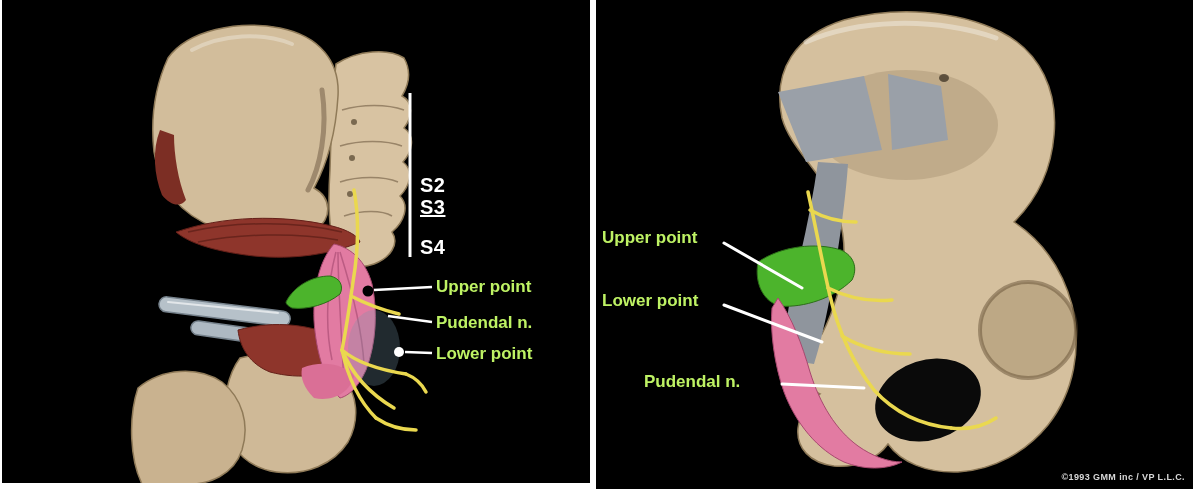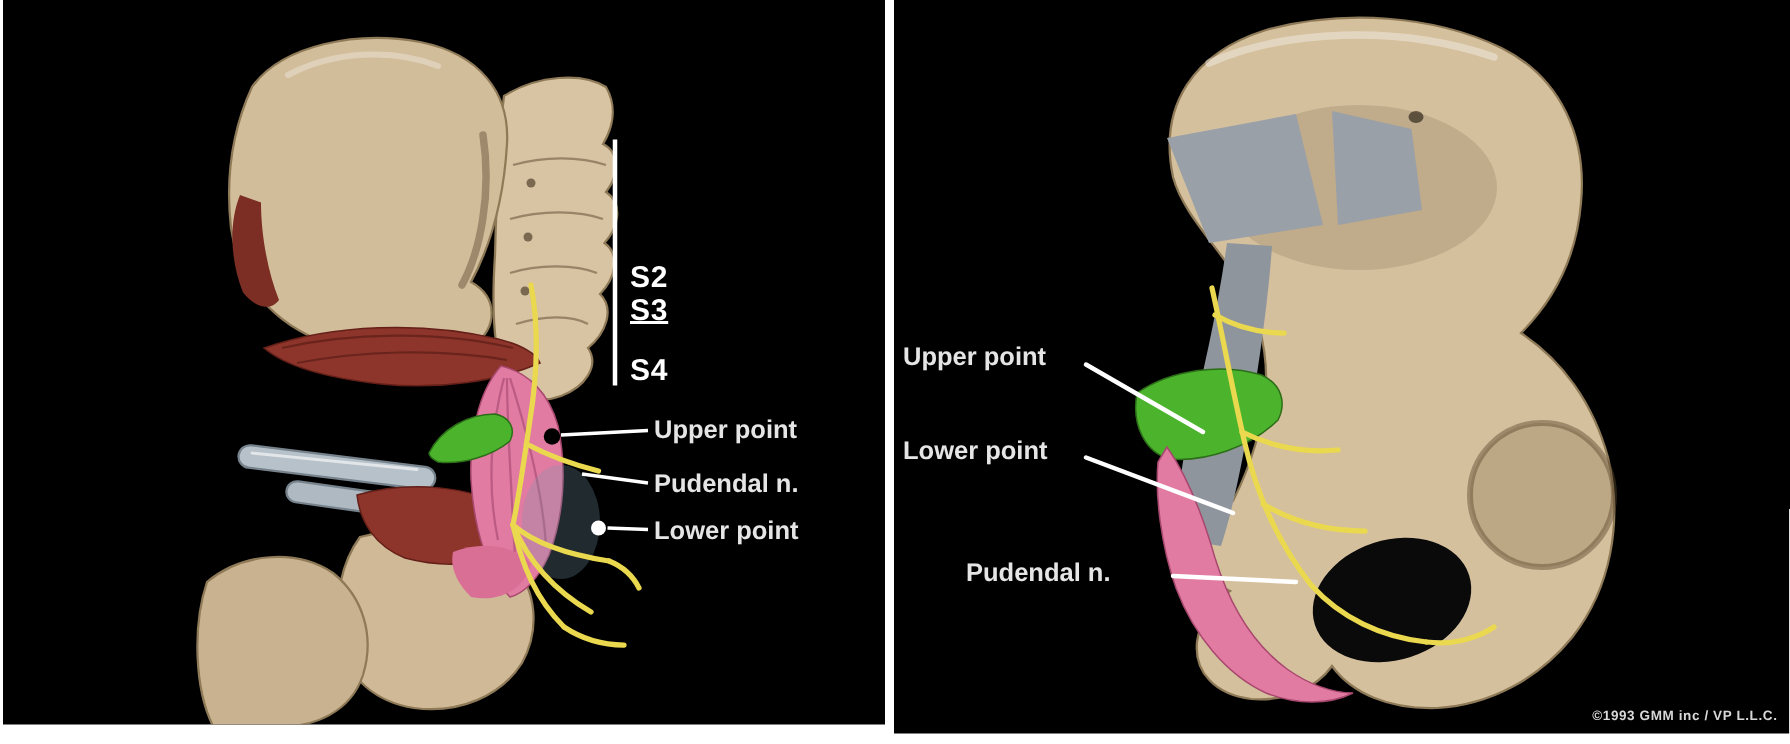--- a/index.html
+++ b/index.html
@@ -3,21 +3,21 @@
 <meta charset="utf-8">
 <style>
   html,body{margin:0;padding:0;background:#ffffff;}
   .figure{position:relative;width:1193px;height:496px;background:#ffffff;
           font-family:"Liberation Sans",sans-serif;overflow:hidden;}
   .panel{position:absolute;top:0;background:#000;overflow:hidden;}
   .panel-left{left:2px;width:588px;height:483px;}
   .panel-right{left:596px;width:597px;height:489px;}
   .panel svg{position:absolute;left:0;top:0;display:block;}
   .lbl{position:absolute;font-weight:bold;font-size:17px;line-height:1;
-       color:#e5e5e5;white-space:nowrap;text-shadow:0 1px 2px rgba(0,0,0,.85);}
+       color:#bef264;white-space:nowrap;text-shadow:0 1px 2px rgba(0,0,0,.85);}
   .s-lbl{position:absolute;font-weight:bold;font-size:20px;line-height:1;
        color:#ffffff;white-space:nowrap;letter-spacing:.5px;}
   .copyright{position:absolute;right:8px;top:472px;font-size:9px;font-weight:bold;
        color:#d8d8d8;letter-spacing:.4px;}
 </style>
 </head>
 <body>
 
 <div class="figure">
 

